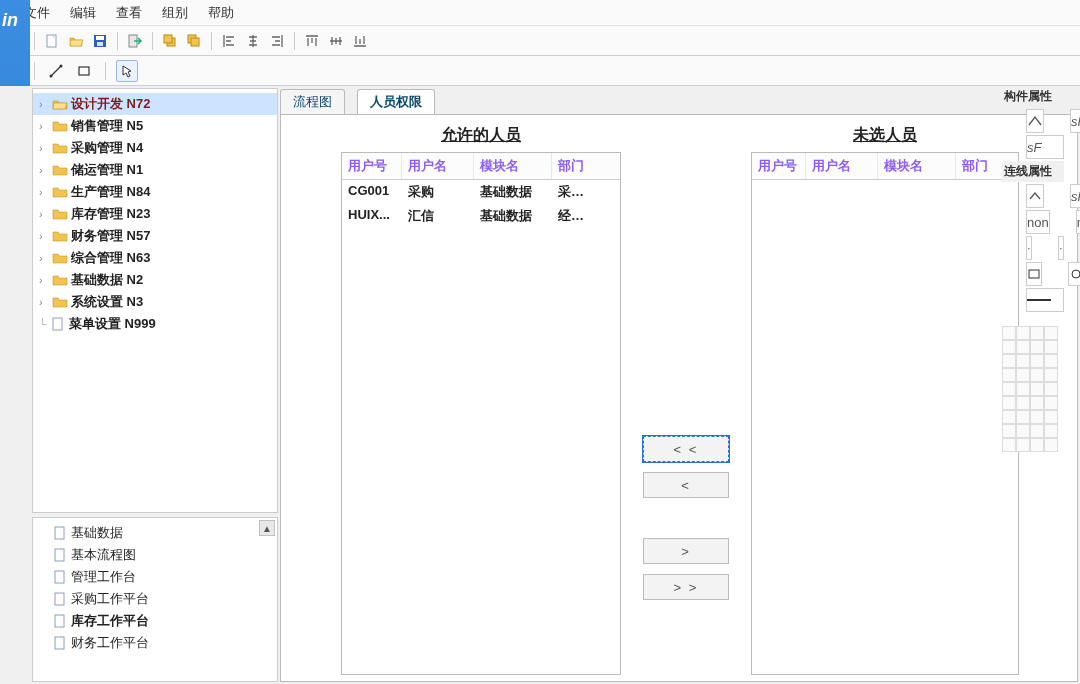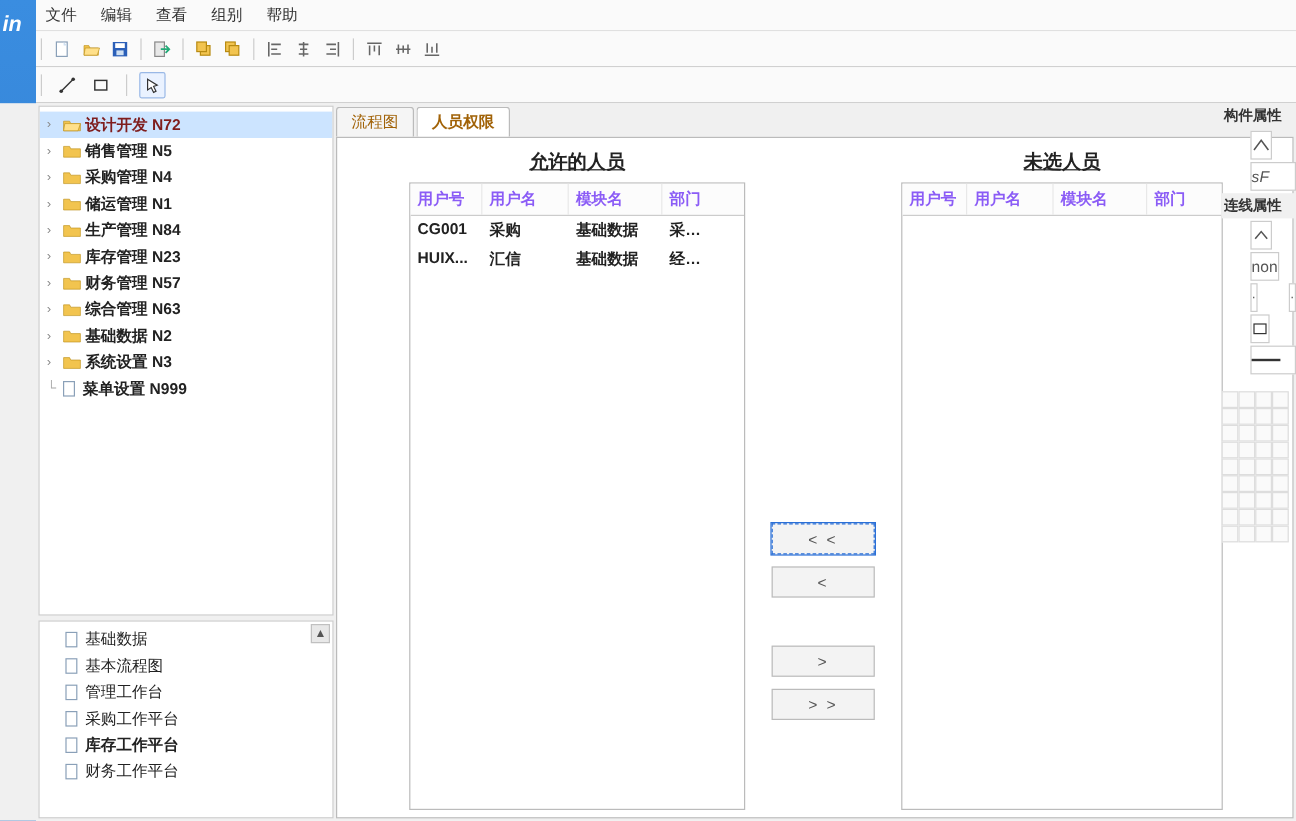--- a/index.html
+++ b/index.html
@@ -1,18 +1,18 @@
 <!DOCTYPE html>
 <html><head>
 <meta charset="utf-8">
 <style>
 * { box-sizing: border-box; margin: 0; padding: 0; font-family: "Microsoft YaHei", "SimSun", sans-serif; font-size: 13px; }
 html, body { width: 1080px; height: 684px; overflow: hidden; background: #f0f0f0; }
 .app { display: flex; flex-direction: column; width: 100%; height: 100%; }
-.menubar { display: flex; align-items: center; height: 26px; background: #fafafa; border-bottom: 1px solid #e0e0e0; padding-left: 28px; }
+.menubar { display: flex; align-items: center; height: 26px; background: #fafafa; border-bottom: 1px solid #e0e0e0; padding-left: 14px; }
 .menubar .item { padding: 0 10px; color: #333; cursor: default; }
 .toolbar { display: flex; align-items: center; height: 30px; background: #fafafa; border-bottom: 1px solid #d0d0d0; padding-left: 30px; gap: 2px; }
 .toolbar2 { display: flex; align-items: center; height: 30px; background: #fafafa; border-bottom: 1px solid #d0d0d0; padding-left: 30px; gap: 6px; }
 .tbtn { width: 22px; height: 22px; display: flex; align-items: center; justify-content: center; cursor: pointer; border-radius: 2px; }
 .tsep { width: 1px; height: 18px; background: #ccc; margin: 0 4px; }
 .logo-strip { position: absolute; left: 0; top: 0; width: 30px; height: 100%; background: linear-gradient(180deg, #3a8de0 0%, #2b72c4 100%); z-index: 0; }
 .logo-text { position: absolute; left: 2px; top: 10px; color: #fff; font-style: italic; font-weight: bold; font-size: 18px; }
 .body { flex: 1; display: flex; background: #f0f0f0; position: relative; }
 .left-col { width: 250px; display: flex; flex-direction: column; margin-left: 30px; }
 .tree-panel { flex: 1; background: #fff; border: 1px solid #ccc; margin: 2px; overflow: auto; padding: 4px 0; }
@@ -21,38 +21,38 @@
 .tree-row .exp { width: 12px; color: #888; font-size: 11px; }
 .tree-row .ic { width: 18px; display: flex; align-items: center; justify-content: center; }
 .tree-row .lbl { padding-left: 2px; color: #222; font-weight: bold; }
 .tree-row.selected { background: #cce4ff; }
 .tree-row.selected .lbl { color: #7f1d1d; }
 .tree-row .tail { display: flex; align-items: center; }
 .tree-row .tail .elbow { width: 10px; color: #aaa; font-size: 11px; }
 .scroll-up { position: absolute; right: 2px; top: 2px; width: 16px; height: 16px; background: #e8e8e8; border: 1px solid #c0c0c0; display: flex; align-items: center; justify-content: center; font-size: 10px; color: #555; }
 .main-col { flex: 1; position: relative; margin: 2px 2px 2px 0; display: flex; flex-direction: column; }
 .tabbar { display: flex; align-items: flex-end; height: 26px; }
-.tab { padding: 3px 12px; border: 1px solid #bbb; border-bottom: none; background: #f5f5f5; margin-right: 2px; border-radius: 3px 3px 0 0; cursor: pointer; color: #a16207; }
+.tab { padding: 3px 12px; border: 1px solid #bbb; border-bottom: none; background: #f5f5f5; margin-right: 12px; border-radius: 3px 3px 0 0; cursor: pointer; color: #0c4a6e; }
 .tab.active { background: #fff; font-weight: bold; text-align: center; }
 .tabcontent { flex: 1; background: #fff; border: 1px solid #bbb; position: relative; display: flex; }
 .allow-col { width: 280px; margin: 6px 0 6px 6px; display: flex; flex-direction: column; }
 .panel-title { text-align: center; font-weight: bold; font-size: 16px; padding: 4px 0 6px; color: #222; text-decoration: underline; }
 .grid { flex: 1; border: 1px solid #bbb; background: #fff; overflow: hidden; }
 .grid-head { display: flex; border-bottom: 1px solid #ccc; background: #fcfcfc; }
 .grid-head .gh { padding: 4px 6px; font-weight: bold; color: #8b5cf6; border-right: 1px solid #e8e8e8; overflow: hidden; white-space: nowrap; }
 .grid-body .gr { display: flex; }
 .grid-body .gc { padding: 3px 6px; color: #222; font-weight: bold; overflow: hidden; white-space: nowrap; text-overflow: ellipsis; }
 .c1 { width: 60px; } .c2 { width: 72px; } .c3 { width: 78px; } .c4 { width: 50px; }
 .nc1 { width: 54px; } .nc2 { width: 72px; } .nc3 { width: 78px; } .nc4 { width: 32px; }
 .mid-btns { width: 130px; display: flex; flex-direction: column; align-items: center; justify-content: center; gap: 10px; padding-top: 240px; }
 .mid-btns button { width: 86px; height: 26px; background: #f3f3f3; border: 1px solid #bbb; cursor: pointer; font-size: 13px; color: #555; letter-spacing: 2px; }
 .mid-btns button.focus { border: 1px dashed #2a6fd6; outline: 1px solid #2a6fd6; }
 .mid-btns .gap { height: 20px; }
 .notsel-col { width: 268px; margin: 6px 6px 6px 0; display: flex; flex-direction: column; }
-.right-palette { position: absolute; right: 0; top: 86px; width: 62px; display: flex; flex-direction: column; gap: 2px; }
+.right-palette { position: absolute; right: 16px; top: 86px; width: 62px; display: flex; flex-direction: column; gap: 2px; }
 .rp-title { font-size: 12px; font-weight: bold; color: #333; padding: 2px 2px; background: #f0f0f0; }
 .rp-row { display: flex; gap: 2px; }
 .rp-btn { width: 28px; height: 24px; border: 1px solid #ccc; background: #fff; display: flex; align-items: center; justify-content: flex-start; font-size: 11px; color: #555; cursor: pointer; margin-left: 24px; }
 .rp-grid { width: 58px; }
 .rp-grid .rg-row { display: flex; }
 .rp-grid .rg-cell { width: 14px; height: 14px; border: 1px solid #ddd; background: #fafafa; }
 .rp-line { width: 24px; height: 2px; background: #333; }
 
 .svg { display: block; }
 .folder { fill: #f2c44f; stroke: #b88b12; stroke-width: 0.5; }

